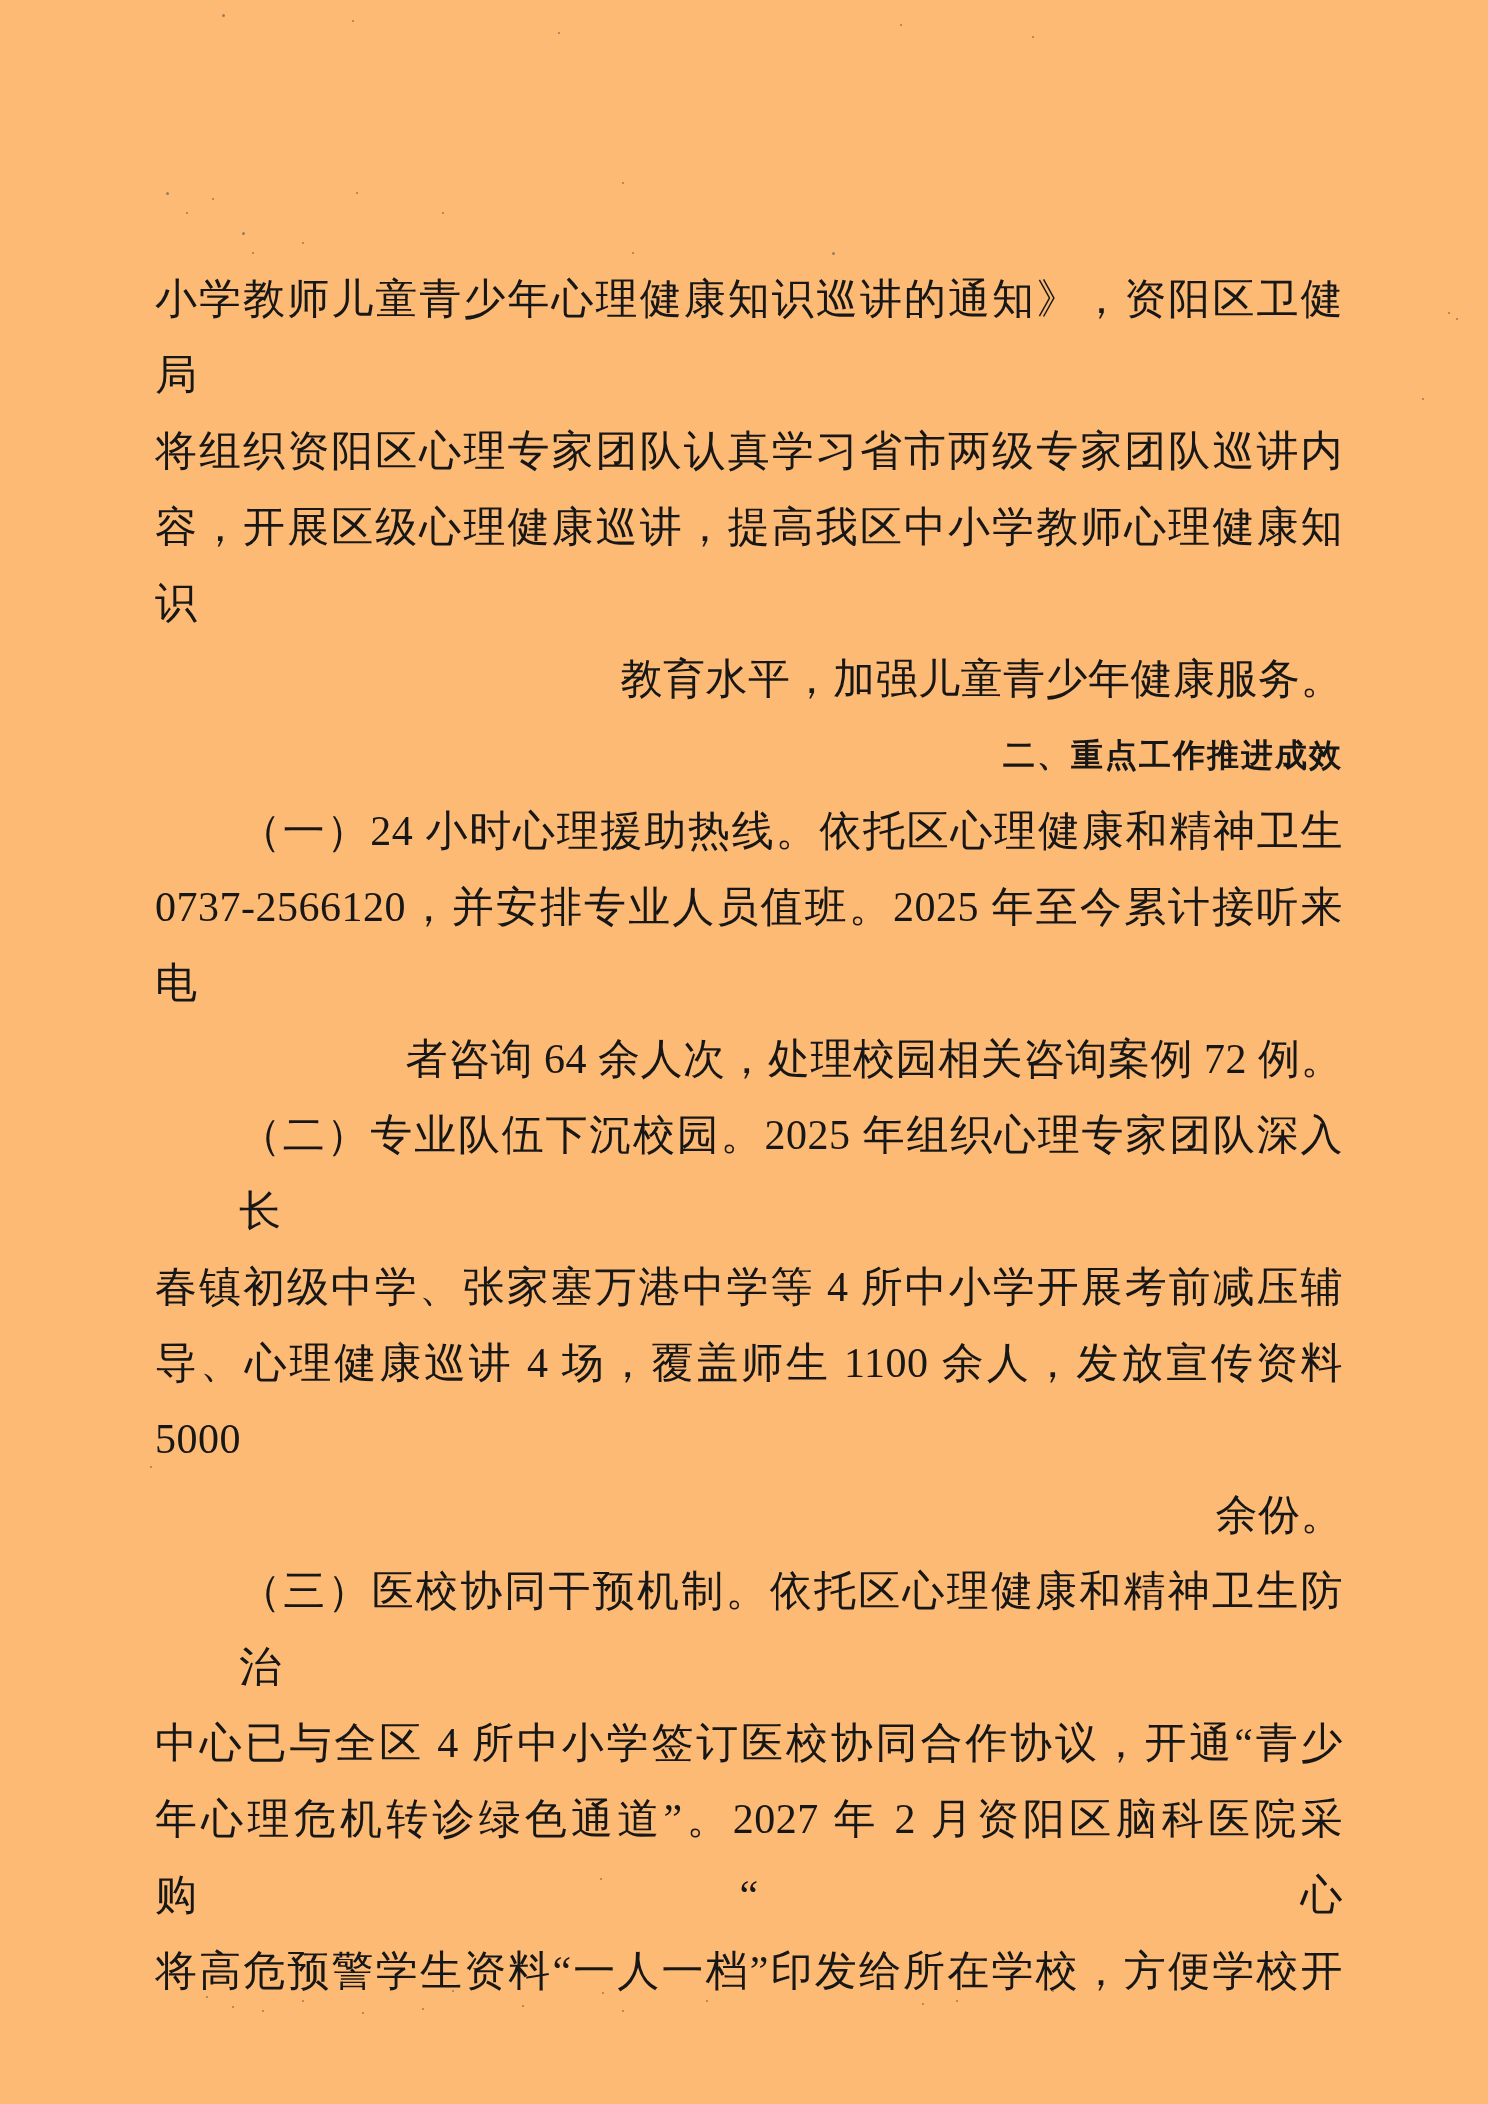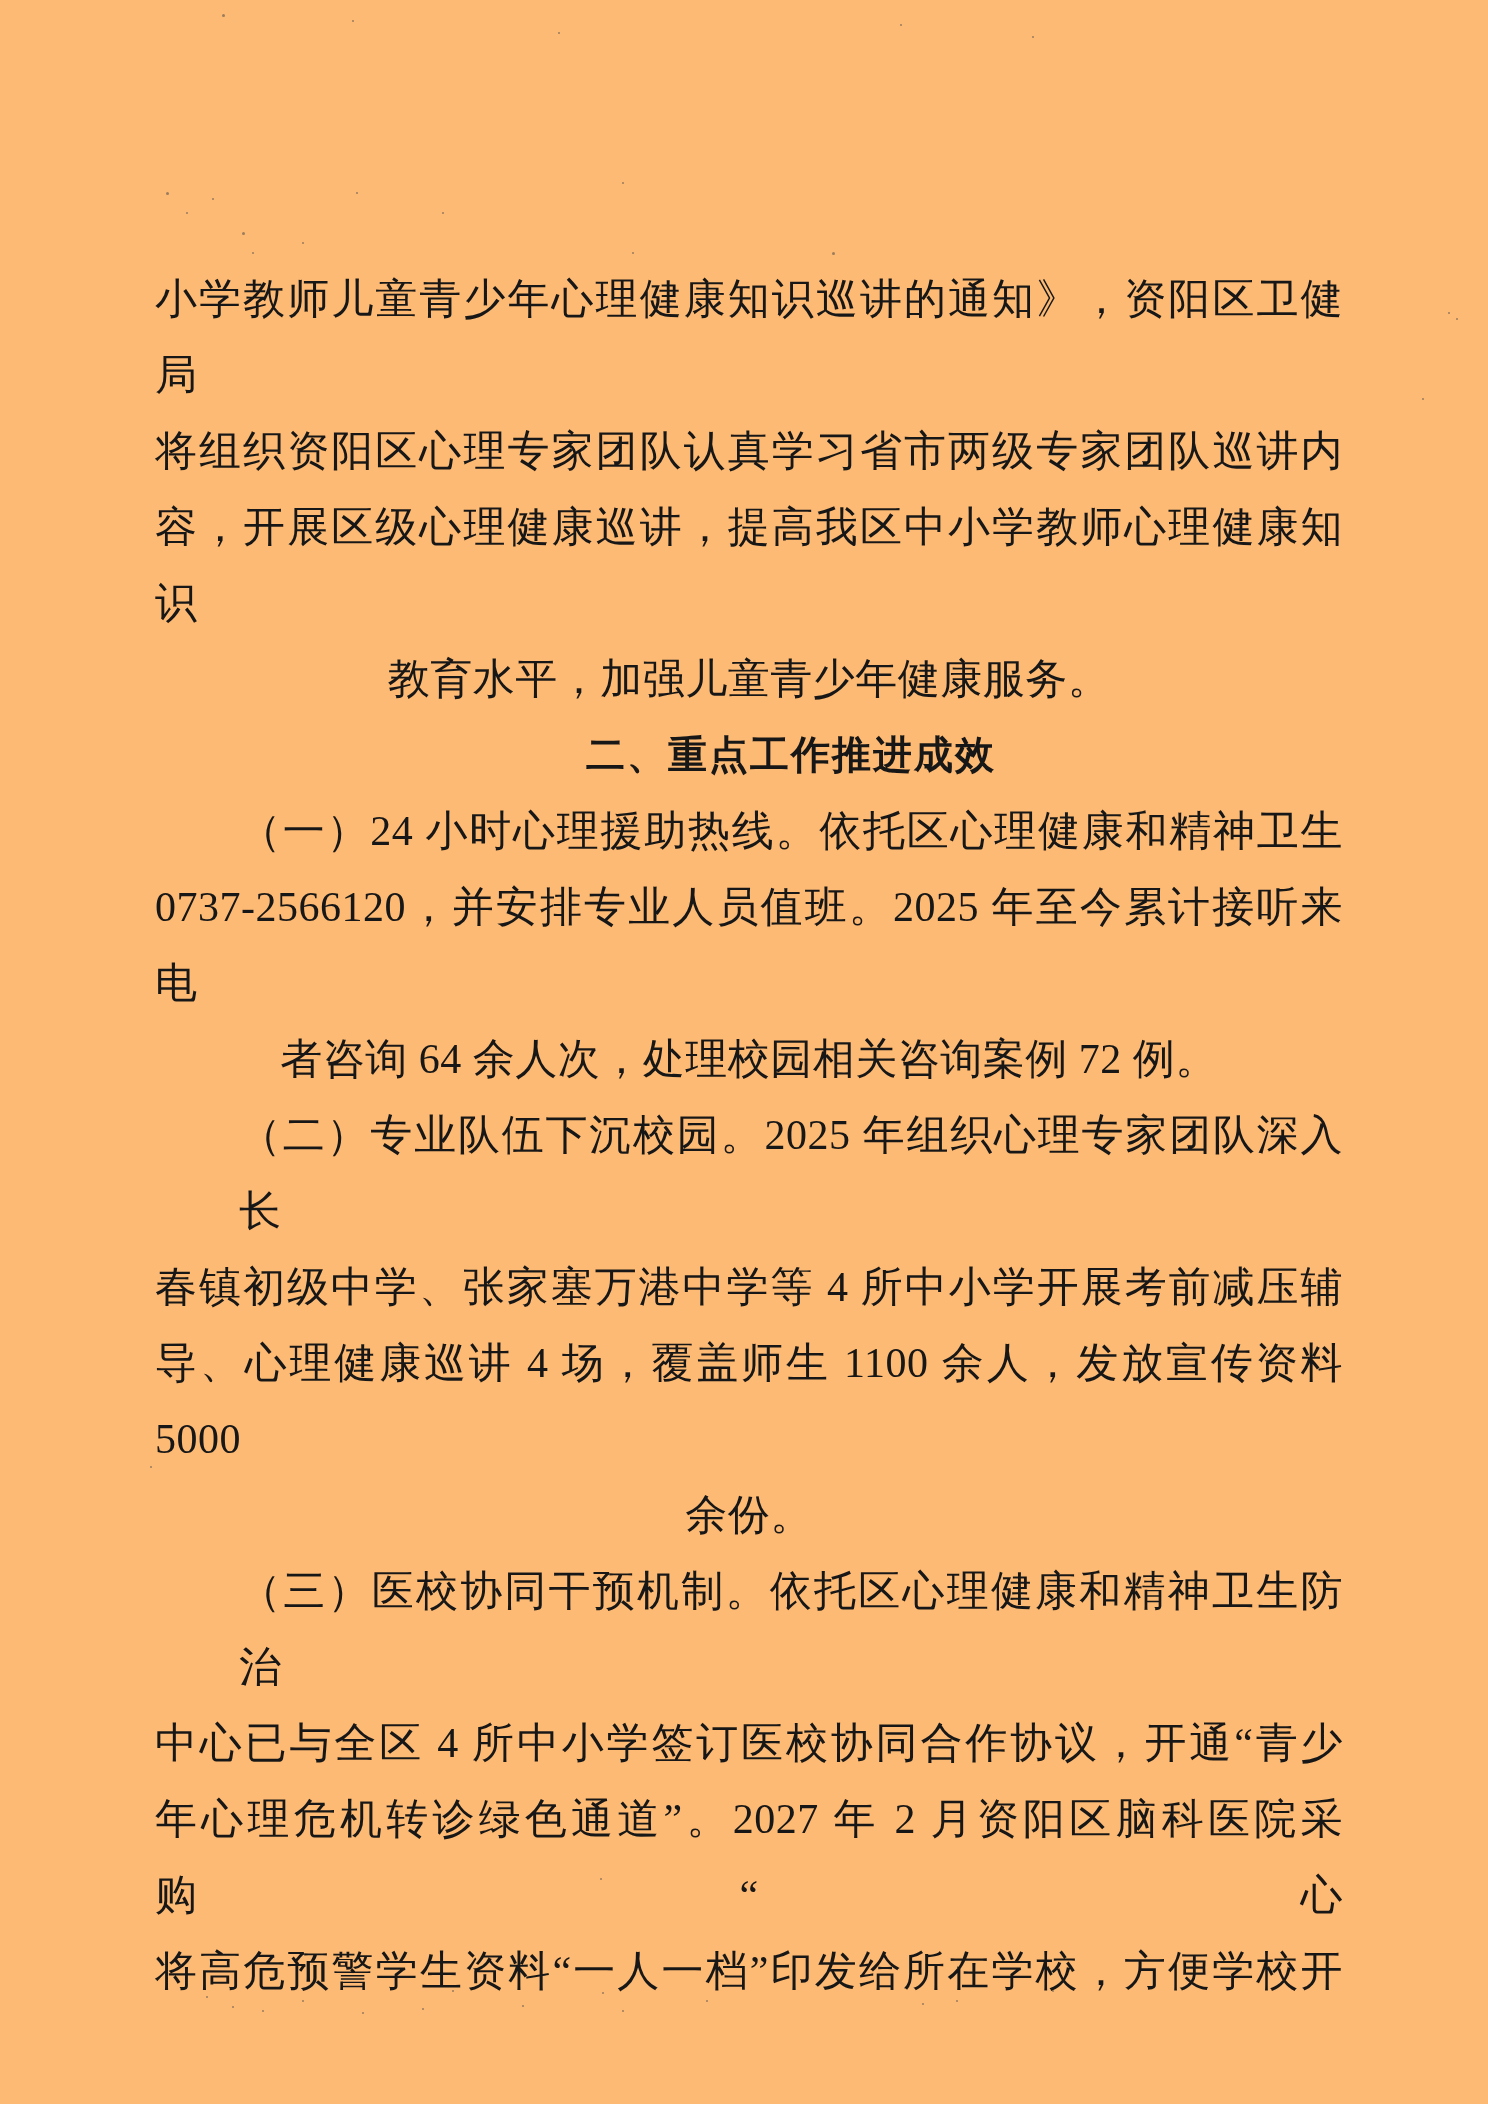--- a/index.html
+++ b/index.html
@@ -21,35 +21,35 @@
     top: 261px;
     width: 1188px;
     font-family: "Liberation Serif", "DejaVu Serif", serif;
     font-size: 42px;
     line-height: 76px;
     color: #171717;
     letter-spacing: 0.5px;
     -webkit-font-smoothing: none;
   }
   .line {
-    text-align: center;
+    text-align: right;
     white-space: normal;
   }
   .line.just {
     text-align: justify;
     text-align-last: justify;
     text-justify: inter-character;
   }
   .line.ind {
     padding-left: 84px;
   }
   .line.head {
     font-family: "Liberation Sans", "DejaVu Sans", sans-serif;
     font-weight: 700;
-    font-size: 39px;
+    font-size: 32px;
     letter-spacing: 2px;
   }
   .speck {
     position: absolute;
     background: #4a4a4a;
     border-radius: 50%;
     opacity: 0.55;
   }
 </style>
 </head>

